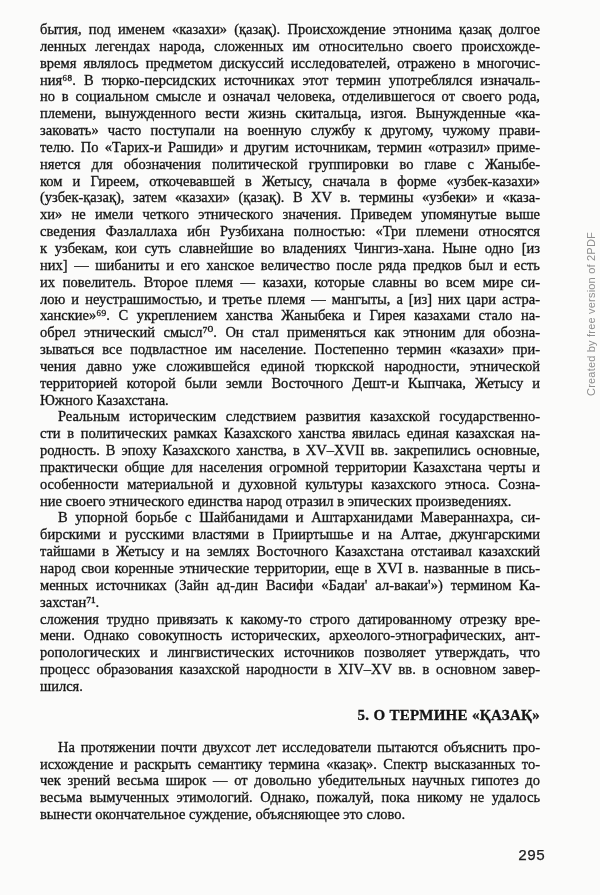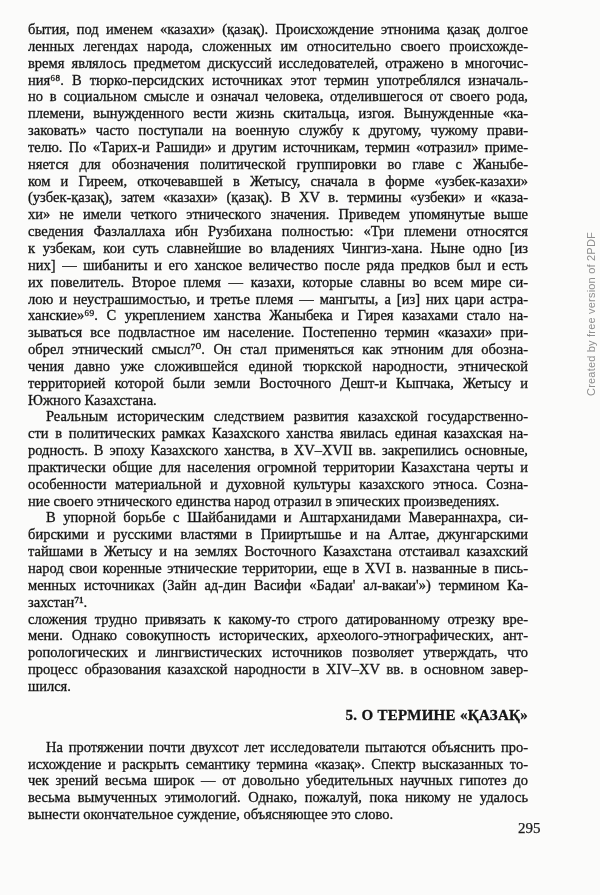--- a/index.html
+++ b/index.html
@@ -14,21 +14,21 @@
   .page {
     position: relative;
     width: 600px;
     height: 895px;
     background: #fbfbfa;
     font-family: "Liberation Serif", "DejaVu Serif", serif;
     color: #141414;
   }
   .text-block {
     position: absolute;
-    left: 28px;
+    left: 40px;
     top: 21px;
     width: 500px;
     font-size: 14.5px;
     line-height: 16.85px;
     -webkit-text-stroke: 0.3px;
   }
   .paragraph { margin: 0; }
   .line {
     text-align: justify;
     text-align-last: justify;
@@ -41,23 +41,23 @@
   .heading {
     text-align: right;
     font-weight: bold;
     font-size: 15px;
     line-height: 17px;
     margin: 12px 0 15px 0;
     letter-spacing: 0.3px;
   }
   .page-number {
     position: absolute;
-    top: 820px;
+    top: 848px;
     left: 518px;
-    font-family: Liberation Serif, serif;
+    font-family: Liberation Mono, monospace;
     font-size: 15px;
     color: #1c1c1c;
     -webkit-text-stroke: 0.25px;
   }
   .watermark {
     position: absolute;
     top: 156px;
     right: 3px;
     height: 240px;
     writing-mode: vertical-rl;
@@ -87,22 +87,22 @@
         <div class="line">няется для обозначения политической группировки во главе с Жаныбе-</div>
         <div class="line">ком и Гиреем, откочевавшей в Жетысу, сначала в форме «узбек-казахи»</div>
         <div class="line">(узбек-қазақ), затем «казахи» (қазақ). В XV в. термины «узбеки» и «каза-</div>
         <div class="line">хи» не имели четкого этнического значения. Приведем упомянутые выше</div>
         <div class="line">сведения Фазлаллаха ибн Рузбихана полностью: «Три племени относятся</div>
         <div class="line">к узбекам, кои суть славнейшие во владениях Чингиз-хана. Ныне одно [из</div>
         <div class="line">них] — шибаниты и его ханское величество после ряда предков был и есть</div>
         <div class="line">их повелитель. Второе племя — казахи, которые славны во всем мире си-</div>
         <div class="line">лою и неустрашимостью, и третье племя — мангыты, а [из] них цари астра-</div>
         <div class="line">ханские»⁶⁹. С укреплением ханства Жаныбека и Гирея казахами стало на-</div>
+        <div class="line">обрел этнический смысл⁷⁰. Он стал применяться как этноним для обозна-</div>
         <div class="line">зываться все подвластное им население. Постепенно термин «казахи» при-</div>
-        <div class="line">обрел этнический смысл⁷⁰. Он стал применяться как этноним для обозна-</div>
         <div class="line">чения давно уже сложившейся единой тюркской народности, этнической</div>
         <div class="line">территорией которой были земли Восточного Дешт-и Кыпчака, Жетысу и</div>
         <div class="line last">Южного Казахстана.</div>
       </div>
       <div class="paragraph">
         <div class="line first">Реальным историческим следствием развития казахской государственно-</div>
         <div class="line">сти в политических рамках Казахского ханства явилась единая казахская на-</div>
         <div class="line">родность. В эпоху Казахского ханства, в XV–XVII вв. закрепились основные,</div>
         <div class="line">практически общие для населения огромной территории Казахстана черты и</div>
         <div class="line">особенности материальной и духовной культуры казахского этноса. Созна-</div>

